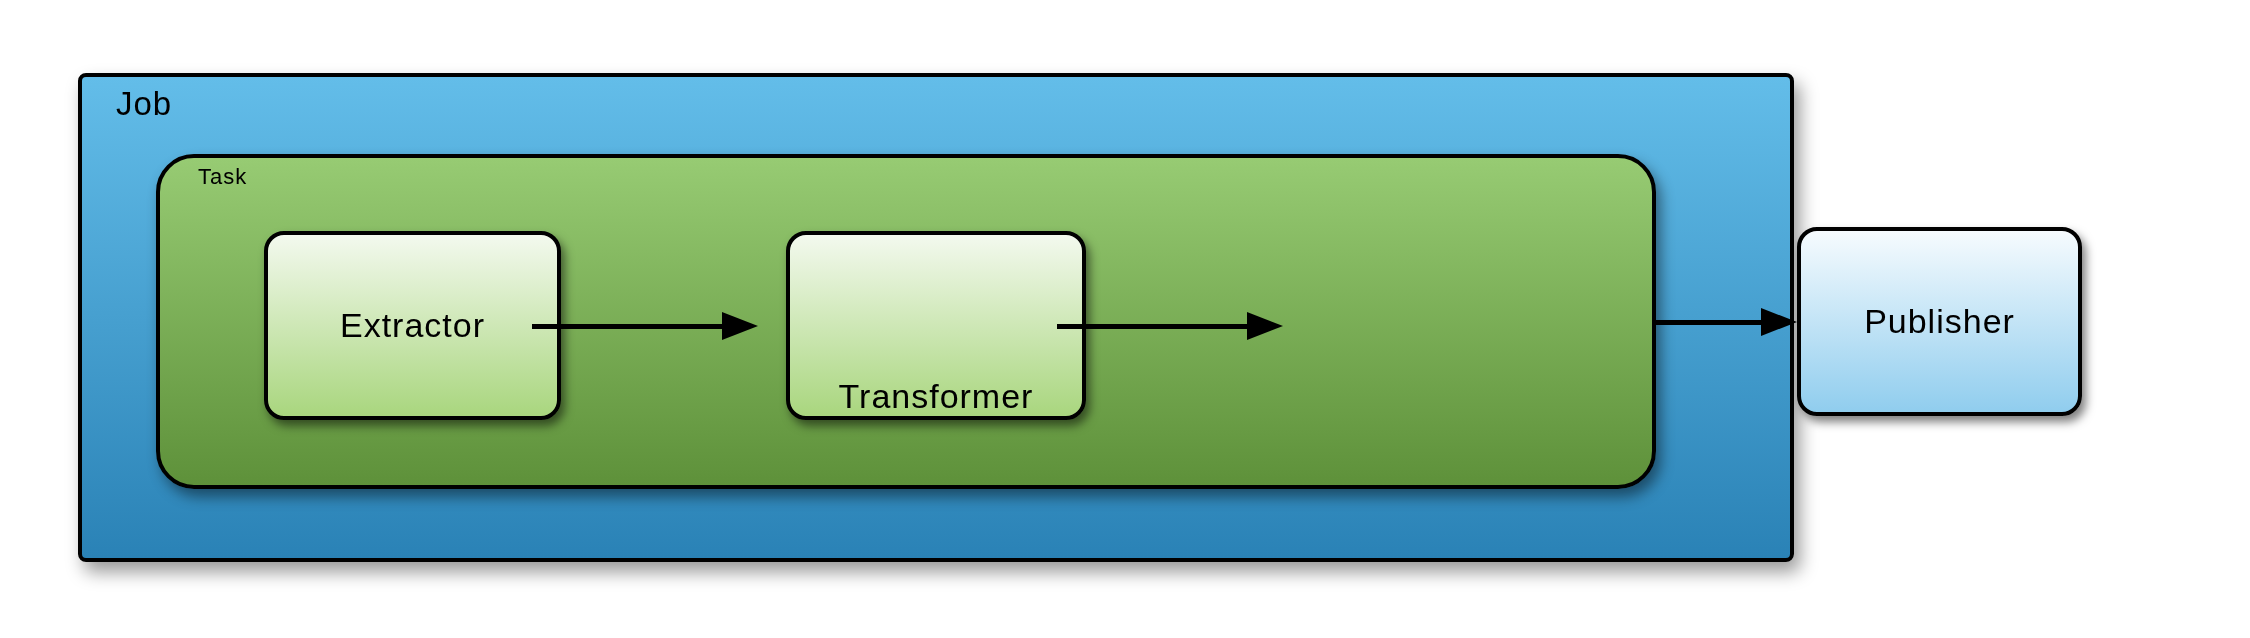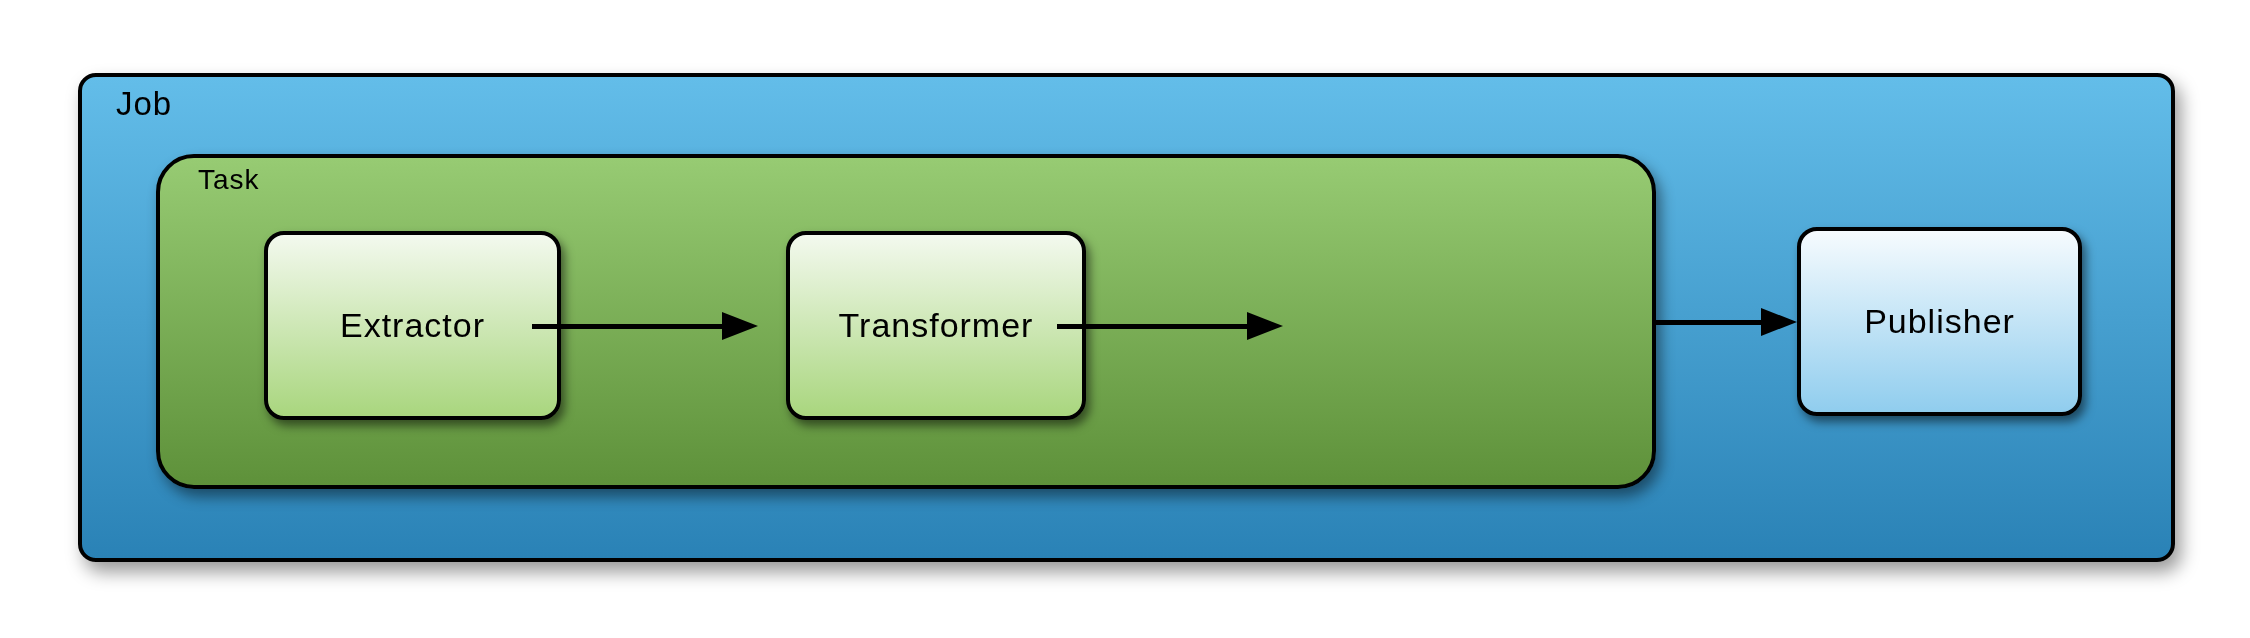--- a/index.html
+++ b/index.html
@@ -17,25 +17,25 @@
     overflow: hidden;
     font-family: "Liberation Sans", "DejaVu Sans", sans-serif;
     color: #000000;
   }
 
   
   .job-box {
     position: absolute;
     left: 78px;
     top: 73px;
-    width: 2097px;
+    width: 1716px;
     height: 489px;
     background: linear-gradient(to bottom, #63bde9 0%, #2a82b6 100%);
     border: 4px solid #000000;
-    border-radius: 18px;
+    border-radius: 8px;
     box-shadow: 6px 10px 18px rgba(0,0,0,0.40);
   }
   .job-label {
     position: absolute;
     left: 34px;
     top: 8px;
     font-size: 33px;
     letter-spacing: 1px;
     color: #000000;
   }
@@ -49,21 +49,21 @@
     height: 335px;
     background: linear-gradient(to bottom, #97cb73 0%, #5e913a 100%);
     border: 4px solid #000000;
     border-radius: 38px;
     box-shadow: 5px 8px 14px rgba(0,0,0,0.45);
   }
   .task-label {
     position: absolute;
     left: 38px;
     top: 6px;
-    font-size: 28px;
+    font-size: 22px;
     letter-spacing: 1px;
     color: #000000;
   }
 
   
   .node {
     position: absolute;
     height: 189px;
     border: 4px solid #000000;
     border-radius: 20px;
@@ -76,21 +76,21 @@
     color: #000000;
   }
   .node-green {
     background: linear-gradient(to bottom, #f3f9ee 0%, #a9d67e 100%);
     margin-left: 28px;
   }
   .node-blue {
     background: linear-gradient(to bottom, #f6fbfe 0%, #90cdee 100%);
   }
   .node-extractor   { left: 76px;   top: 73px;  width: 297px; }
-  .node-transformer { left: 598px;  top: 73px;  width: 300px; }
+  .node-transformer { left: 598px;  top: 73px;  width: 300px; align-items: flex-end; }
   .node-loader      { left: 1123px; top: 73px;  width: 303px; }
   .node-publisher   { left: 1715px; top: 150px; width: 285px; }
 
   
   .arrow {
     position: absolute;
     height: 0;
   }
   .arrow .shaft {
     position: absolute;

